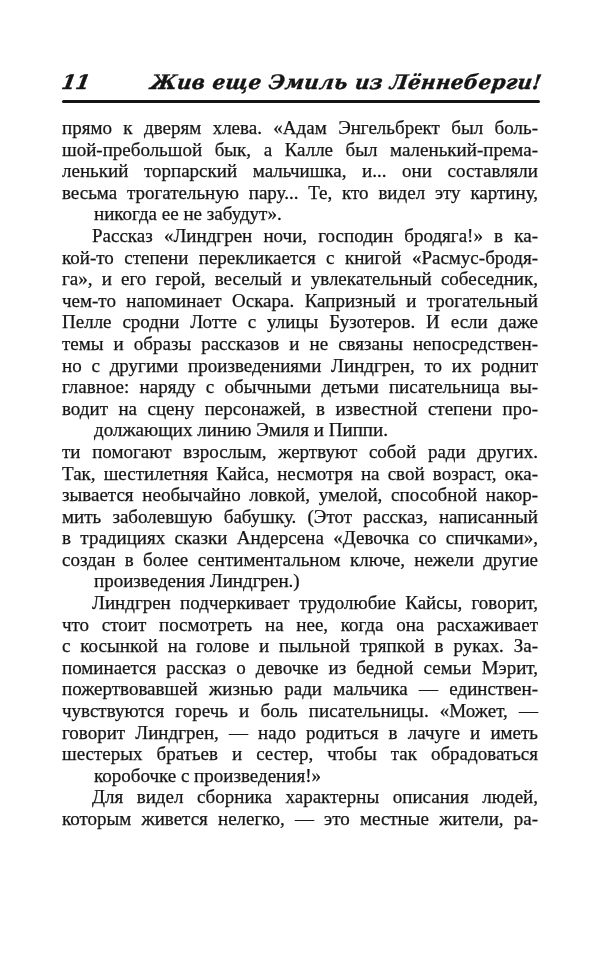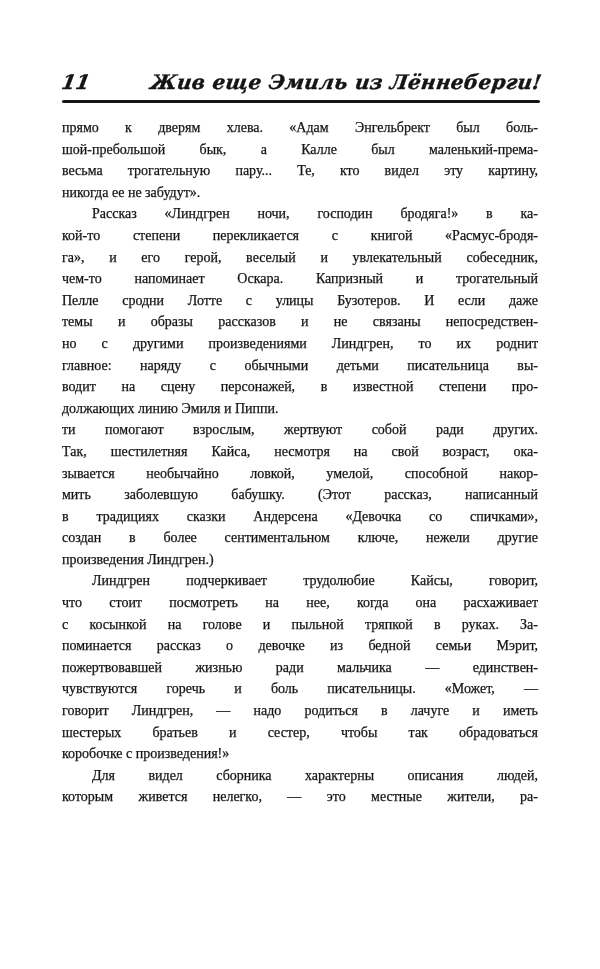--- a/index.html
+++ b/index.html
@@ -48,48 +48,49 @@
     width: 478px;
     height: 3px;
     background: #141414;
     border-radius: 1.5px;
   }
   .text-block {
     position: absolute;
     top: 117px;
     left: 62px;
     width: 476px;
-    font-size: 14px;
+    font-size: 19px;
     line-height: 21.6px;
     -webkit-text-stroke: 0.25px #151515;
   }
   .paragraph { display: block; }
   .line {
     display: block;
     height: 21.6px;
     text-align: justify;
     text-align-last: justify;
     white-space: normal;
   }
-  .line.last-line { text-align-last: left; }
+  .line.last-line { text-align-last: left; margin-left: 32px; }
   .line.first-indent { text-indent: 30px; }
 </style>
 </head>
 <body>
 
 <div class="page">
   <div class="header">
     <span class="page-number">11</span>
     <span class="running-title">Жив еще Эмиль из Лённеберги!</span>
   </div>
   <div class="header-rule"></div>
   <div class="text-block">
       <div class="paragraph">
         <div class="line">прямо к дверям хлева. «Адам Энгельбрект был боль-</div>
         <div class="line">шой-пребольшой бык, а Калле был маленький-према-</div>
+        <div class="line">ленький торпарский мальчишка, и... они составляли</div>
         <div class="line">весьма трогательную пару... Те, кто видел эту картину,</div>
         <div class="line last-line">никогда ее не забудут».</div>
       </div>
       <div class="paragraph">
         <div class="line first-indent">Рассказ «Линдгрен ночи, господин бродяга!» в ка-</div>
         <div class="line">кой-то степени перекликается с книгой «Расмус-бродя-</div>
         <div class="line">га», и его герой, веселый и увлекательный собеседник,</div>
         <div class="line">чем-то напоминает Оскара. Капризный и трогательный</div>
         <div class="line">Пелле сродни Лотте с улицы Бузотеров. И если даже</div>
         <div class="line">темы и образы рассказов и не связаны непосредствен-</div>

